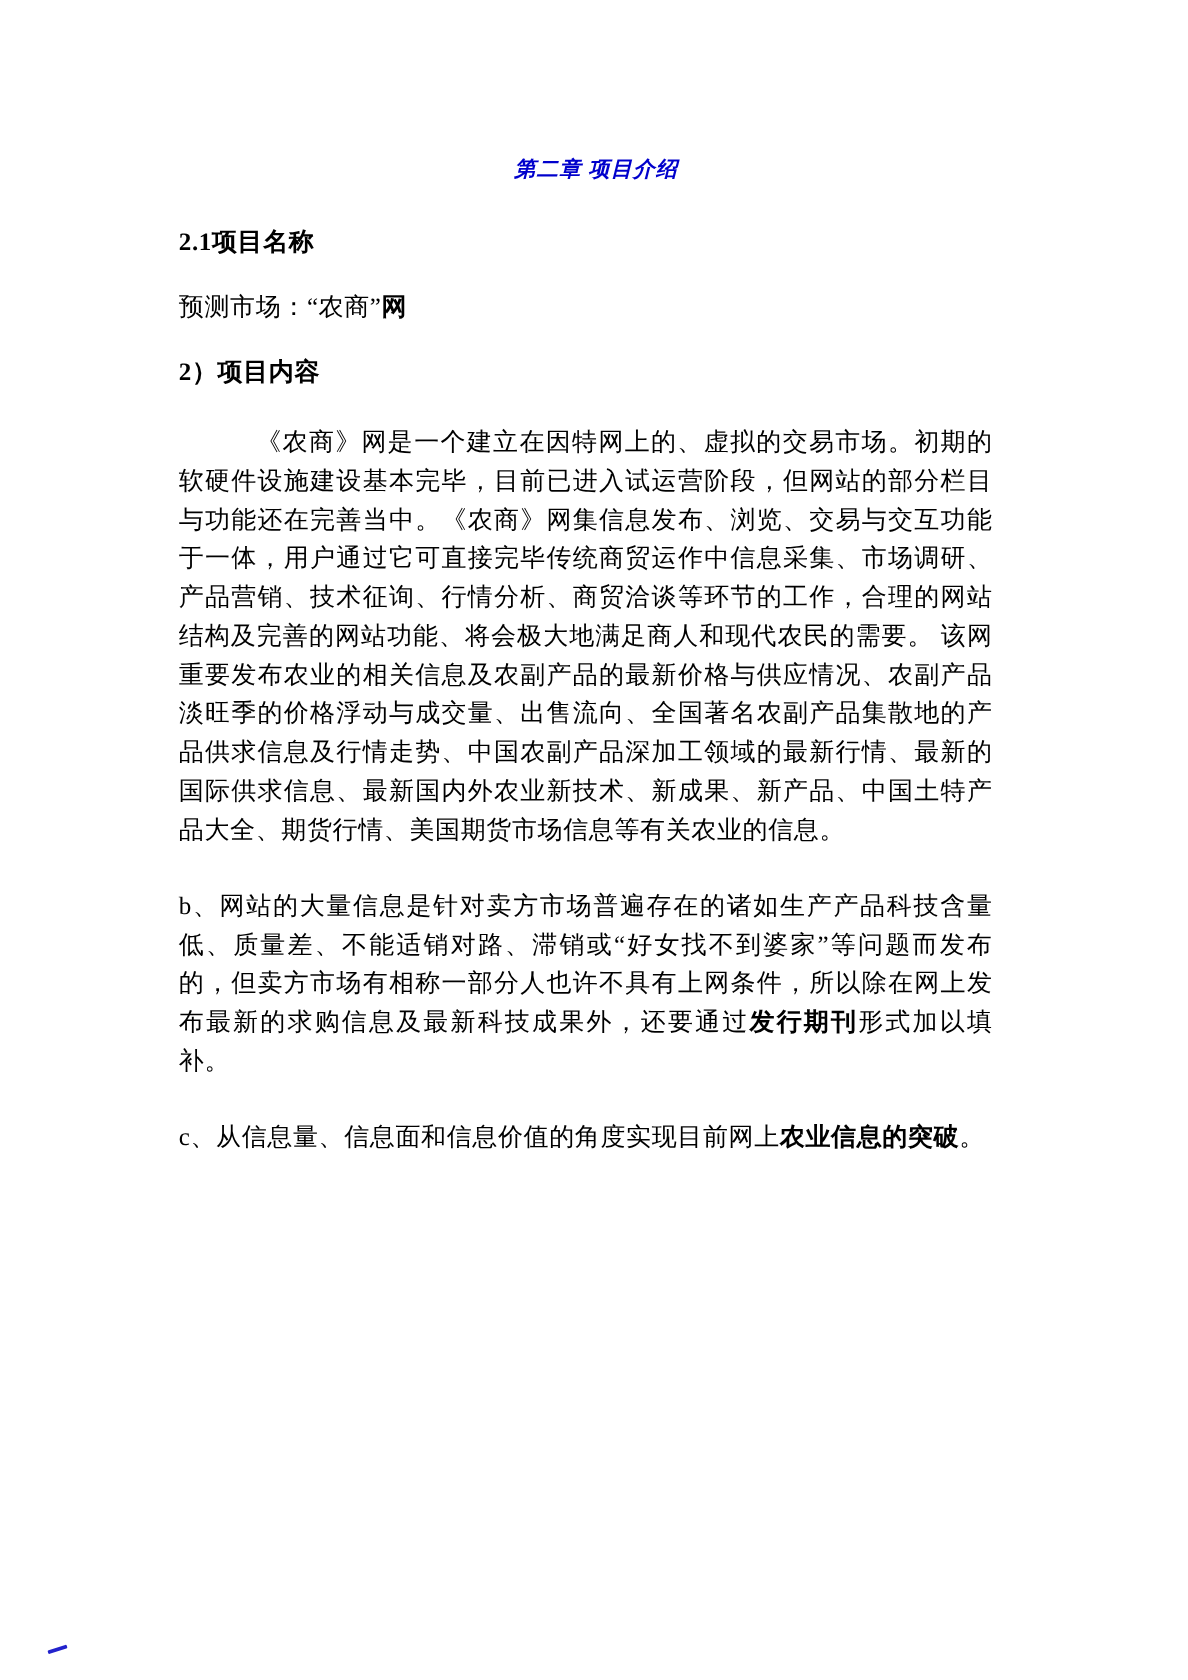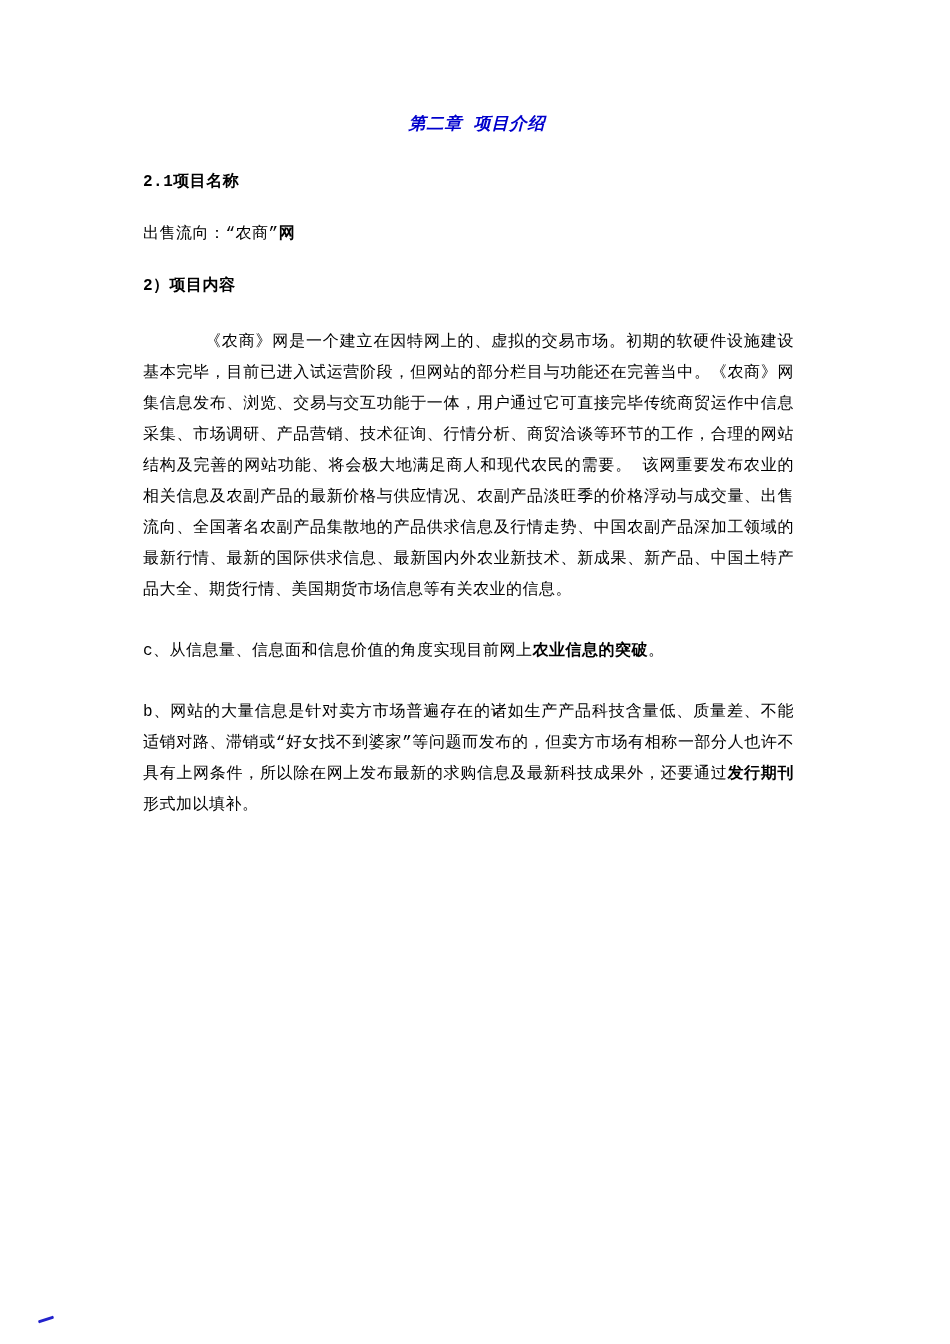--- a/index.html
+++ b/index.html
@@ -2,46 +2,46 @@
 <html><head>
 <meta charset="utf-8">
 <style>
   html,body{margin:0;padding:0;background:#ffffff;}
   .page{
     width:950px;height:1344px;position:relative;overflow:hidden;
     background:#ffffff;color:#000000;
     font-family:"Liberation Serif","DejaVu Serif",serif;
   }
   .content{
-    position:absolute;left:143px;top:112px;width:668px;font-family:Liberation Mono, monospace;
+    position:absolute;left:143px;top:124px;width:668px;
   }
   .doc-title{
     font-size:17px;font-weight:bold;font-style:italic;
     text-align:center;margin:0 0 36px 0;letter-spacing:1px;
   }
-  .content p{font-size:16px;margin:0 17px 30px 0;}
+  .content p{font-size:20px;margin:0 17px 30px 0;}
   .h{line-height:22px;margin:0 0 40px 0;letter-spacing:0.5px;}
   .p{line-height:31px;text-align:justify;letter-spacing:0.5px;}
   .indent{text-indent:62px;}
   .indent-heading{padding-left:62px;}
   .bold{font-weight:bold;}
   .stray-mark{
     position:absolute;left:38px;top:1318px;width:16px;height:3px;
     background:#2222cc;transform:rotate(-18deg);border-radius:1px;
   }
 </style>
 </head>
 <body>
 
 <div class="page">
   <div class="content">
     <h1 class="doc-title" style="color: rgb(0, 0, 204);">第二章 项目介绍</h1>
     <div>
         <p class="h"><span class="bold">2.1项目名称</span></p>
-        <p class="h"><span>出售流向：“农商”</span><span class="bold">网</span></p>
+        <p class="h"><span>预测市场：“农商”</span><span class="bold">网</span></p>
         <p class="h"><span class="bold">2）项目内容</span></p>
         <p class="p indent"><span>《农商》网是一个建立在因特网上的、虚拟的交易市场。初期的软硬件设施建设基本完毕，目前已进入试运营阶段，但网站的部分栏目与功能还在完善当中。《农商》网集信息发布、浏览、交易与交互功能于一体，用户通过它可直接完毕传统商贸运作中信息采集、市场调研、产品营销、技术征询、行情分析、商贸洽谈等环节的工作，合理的网站结构及完善的网站功能、将会极大地满足商人和现代农民的需要。  该网重要发布农业的相关信息及农副产品的最新价格与供应情况、农副产品淡旺季的价格浮动与成交量、出售流向、全国著名农副产品集散地的产品供求信息及行情走势、中国农副产品深加工领域的最新行情、最新的国际供求信息、最新国内外农业新技术、新成果、新产品、中国土特产品大全、期货行情、美国期货市场信息等有关农业的信息。</span></p>
+        <p class="p"><span>b、网站的大量信息是针对卖方市场普遍存在的诸如生产产品科技含量低、质量差、不能适销对路、滞销或“好女找不到婆家”等问题而发布的，但卖方市场有相称一部分人也许不具有上网条件，所以除在网上发布最新的求购信息及最新科技成果外，还要通过</span><span class="bold">发行期刊</span><span>形式加以填补。</span></p>
         <p class="p"><span>c、从信息量、信息面和信息价值的角度实现目前网上</span><span class="bold">农业信息的突破</span><span>。</span></p>
-        <p class="p"><span>b、网站的大量信息是针对卖方市场普遍存在的诸如生产产品科技含量低、质量差、不能适销对路、滞销或“好女找不到婆家”等问题而发布的，但卖方市场有相称一部分人也许不具有上网条件，所以除在网上发布最新的求购信息及最新科技成果外，还要通过</span><span class="bold">发行期刊</span><span>形式加以填补。</span></p>
       </div>
   </div>
   <div class="stray-mark"></div>
 </div>
 
 </body></html>

